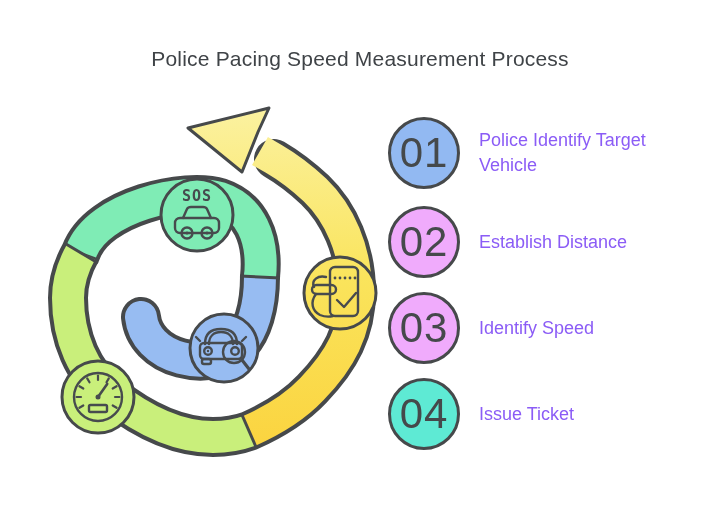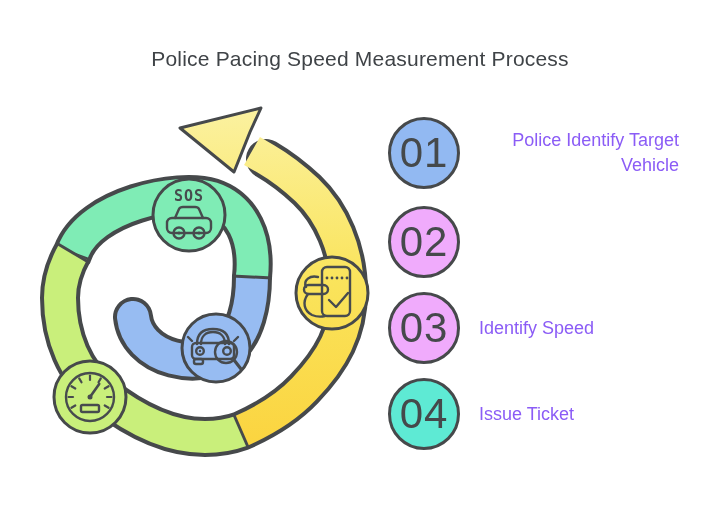--- a/index.html
+++ b/index.html
@@ -4,24 +4,24 @@
 <style>
   html,body{margin:0;padding:0;}
   body{
     width:704px;height:507px;background:#ffffff;position:relative;overflow:hidden;
     font-family:"Liberation Sans",sans-serif;
   }
   .title{
     position:absolute;top:47px;left:8px;width:704px;text-align:center;
     font-size:21px;color:#3F4347;letter-spacing:.2px;
   }
-  .diagram-wrap{position:absolute;left:28px;top:88px;width:350px;height:385px;}
+  .diagram-wrap{position:absolute;left:36px;top:88px;width:350px;height:385px;}
   .ink{stroke:#474B4E;fill:none;stroke-width:2.4;stroke-linecap:round;stroke-linejoin:round;}
   .steps{position:absolute;left:388px;top:117px;}
-  .step{display:flex;align-items:center;height:72px;margin-bottom:14px;text-align:right;}
+  .step{display:flex;align-items:center;height:72px;margin-bottom:14px;}
   .step:first-child{margin-bottom:17px;}
   .badge{
     width:72px;height:72px;border-radius:50%;border:3px solid #46494B;box-sizing:border-box;
     display:flex;align-items:center;justify-content:center;flex:0 0 auto;
   }
   .num{font-size:42px;font-weight:300;color:#45494B;letter-spacing:1px;line-height:1;}
   .label{margin-left:19px;font-size:18px;color:#8b5cf6;line-height:25px;max-width:200px;}
   .sos-text{font-family:"DejaVu Sans Mono","Liberation Mono",monospace;font-weight:bold;font-size:15px;letter-spacing:1px;fill:#474B4E;}
 </style>
 </head>
@@ -121,20 +121,21 @@
   <div class="step">
     <div class="badge" style="background-color: rgb(146, 185, 242);">
       <span class="num">01</span>
     </div>
     <div class="label">Police Identify Target Vehicle</div>
   </div>
   <div class="step">
     <div class="badge" style="background-color: #f0abfc;">
       <span class="num">02</span>
     </div>
+    <div class="label">Establish Distance</div>
   </div>
   <div class="step">
     <div class="badge" style="background-color: #f0abfc;">
       <span class="num">03</span>
     </div>
     <div class="label">Identify Speed</div>
   </div>
   <div class="step">
     <div class="badge" style="background-color: #5eead4;">
       <span class="num">04</span>

